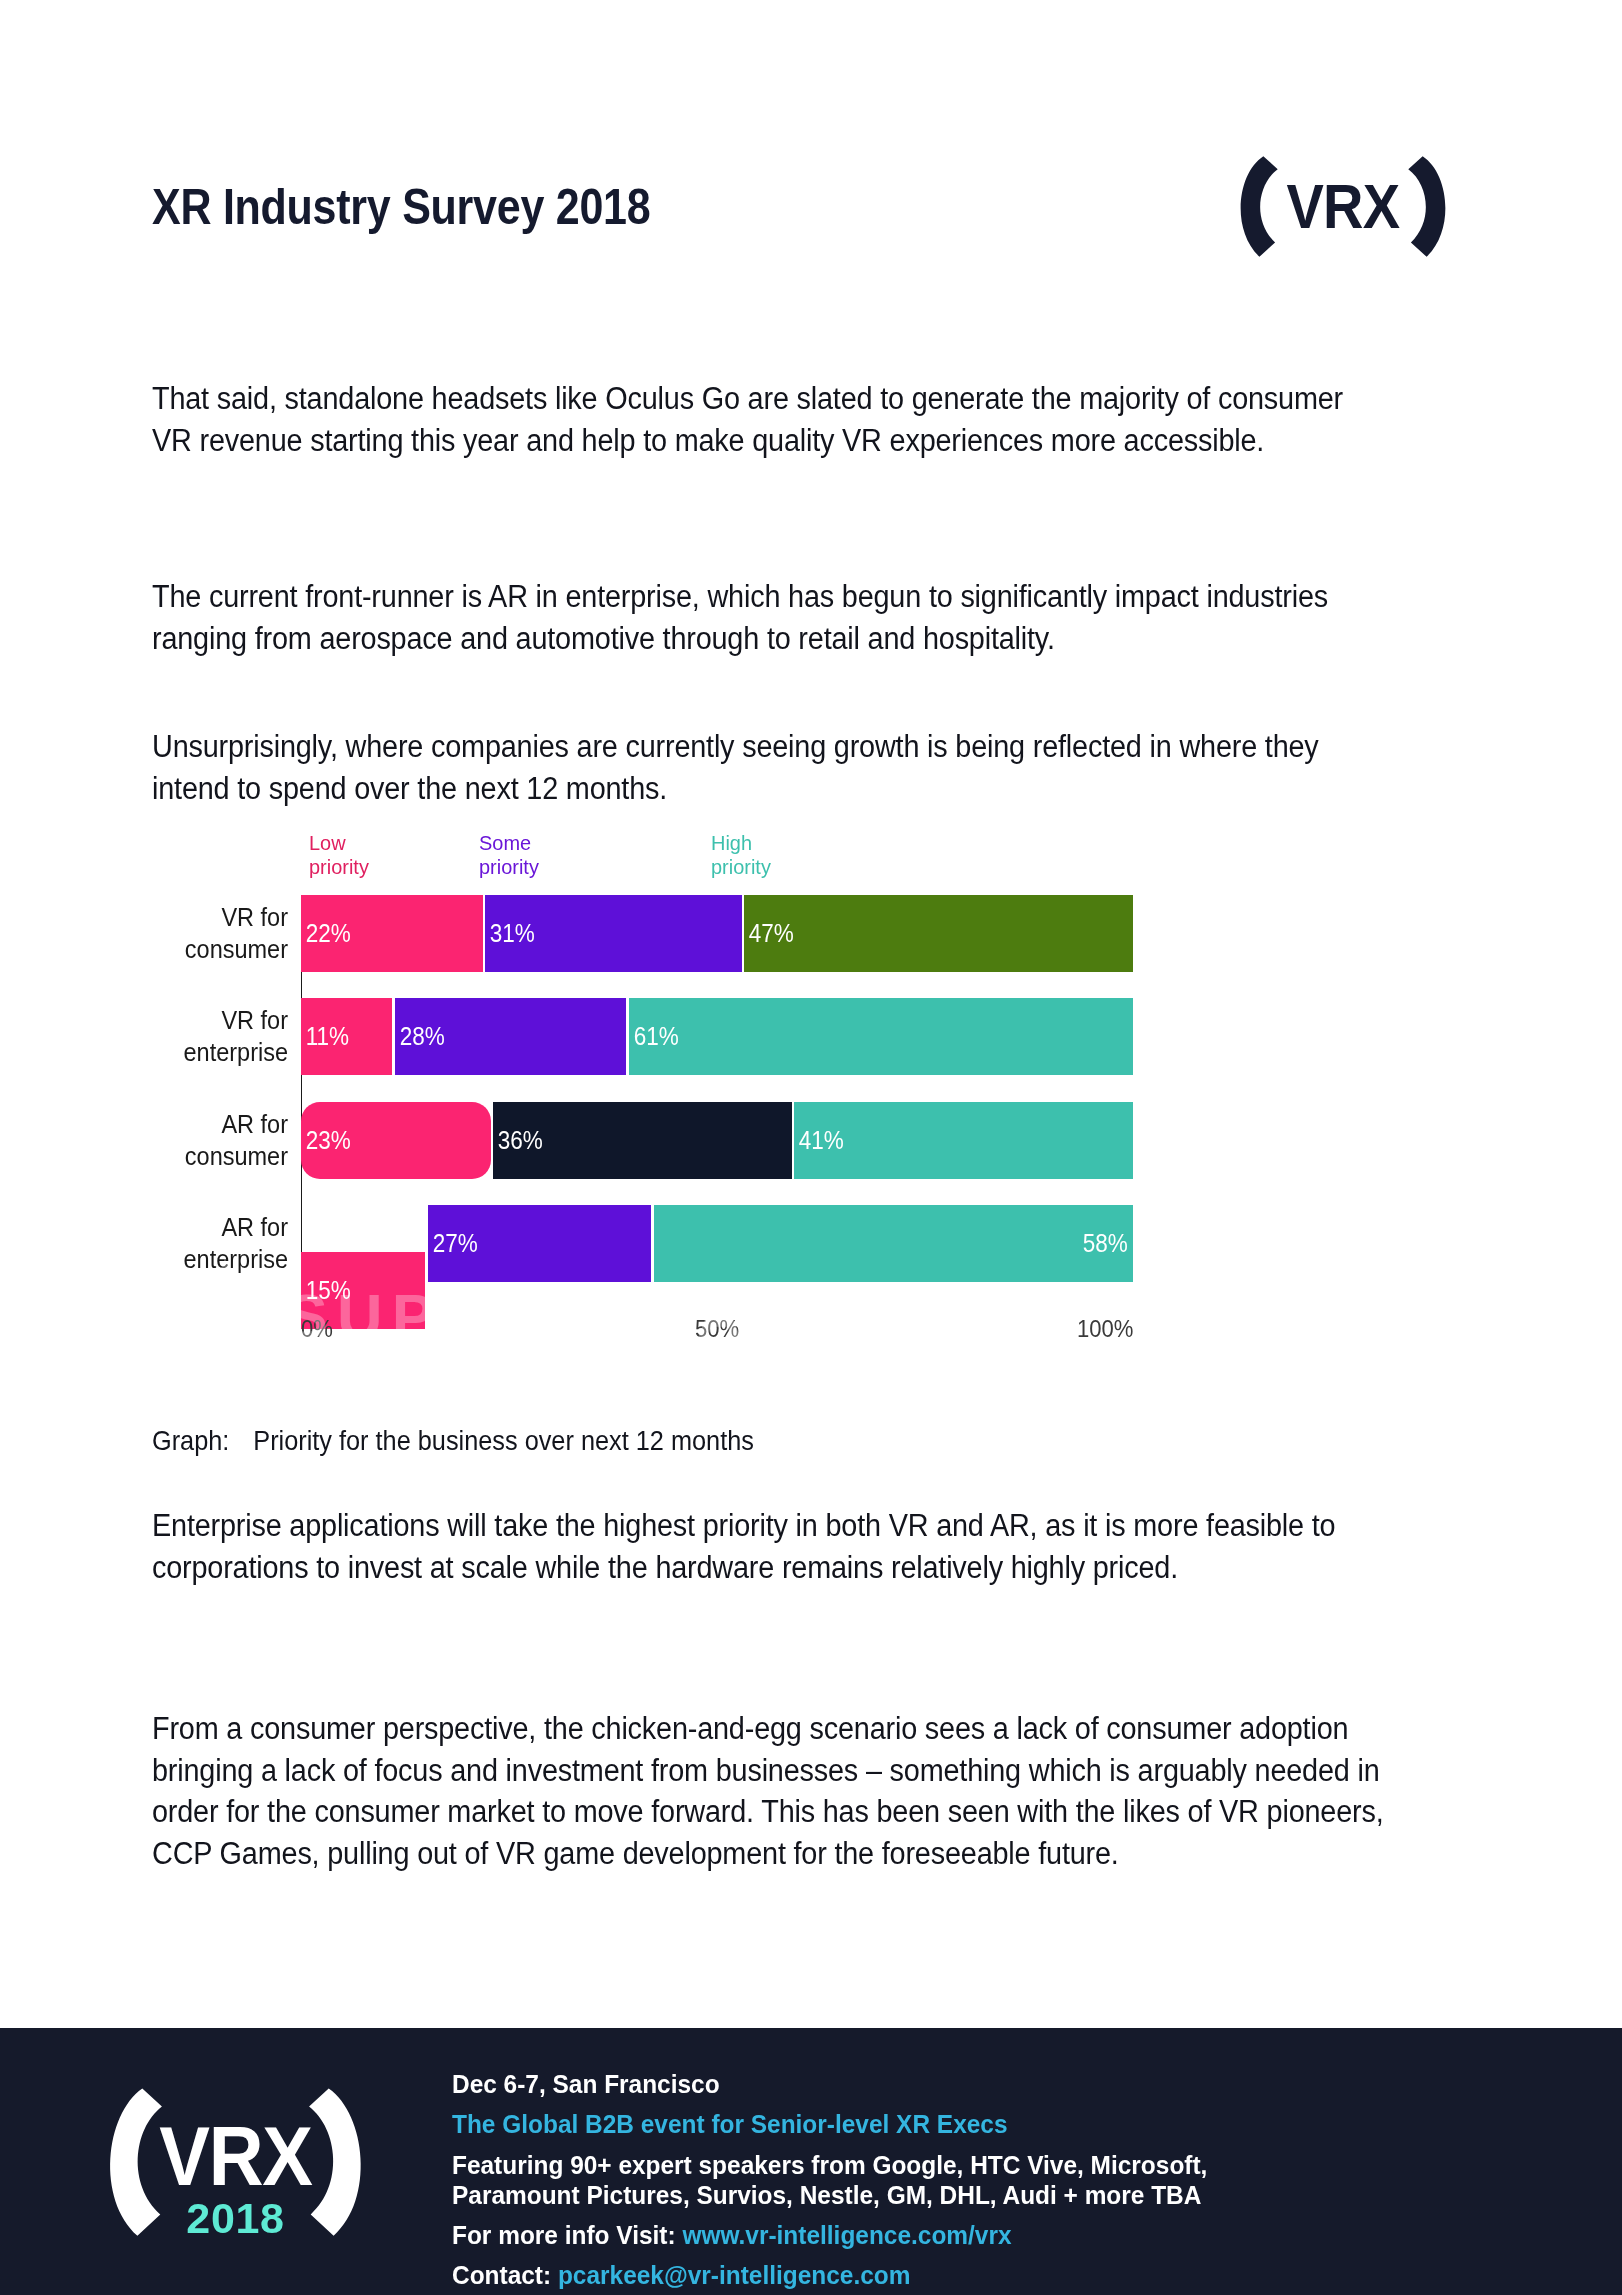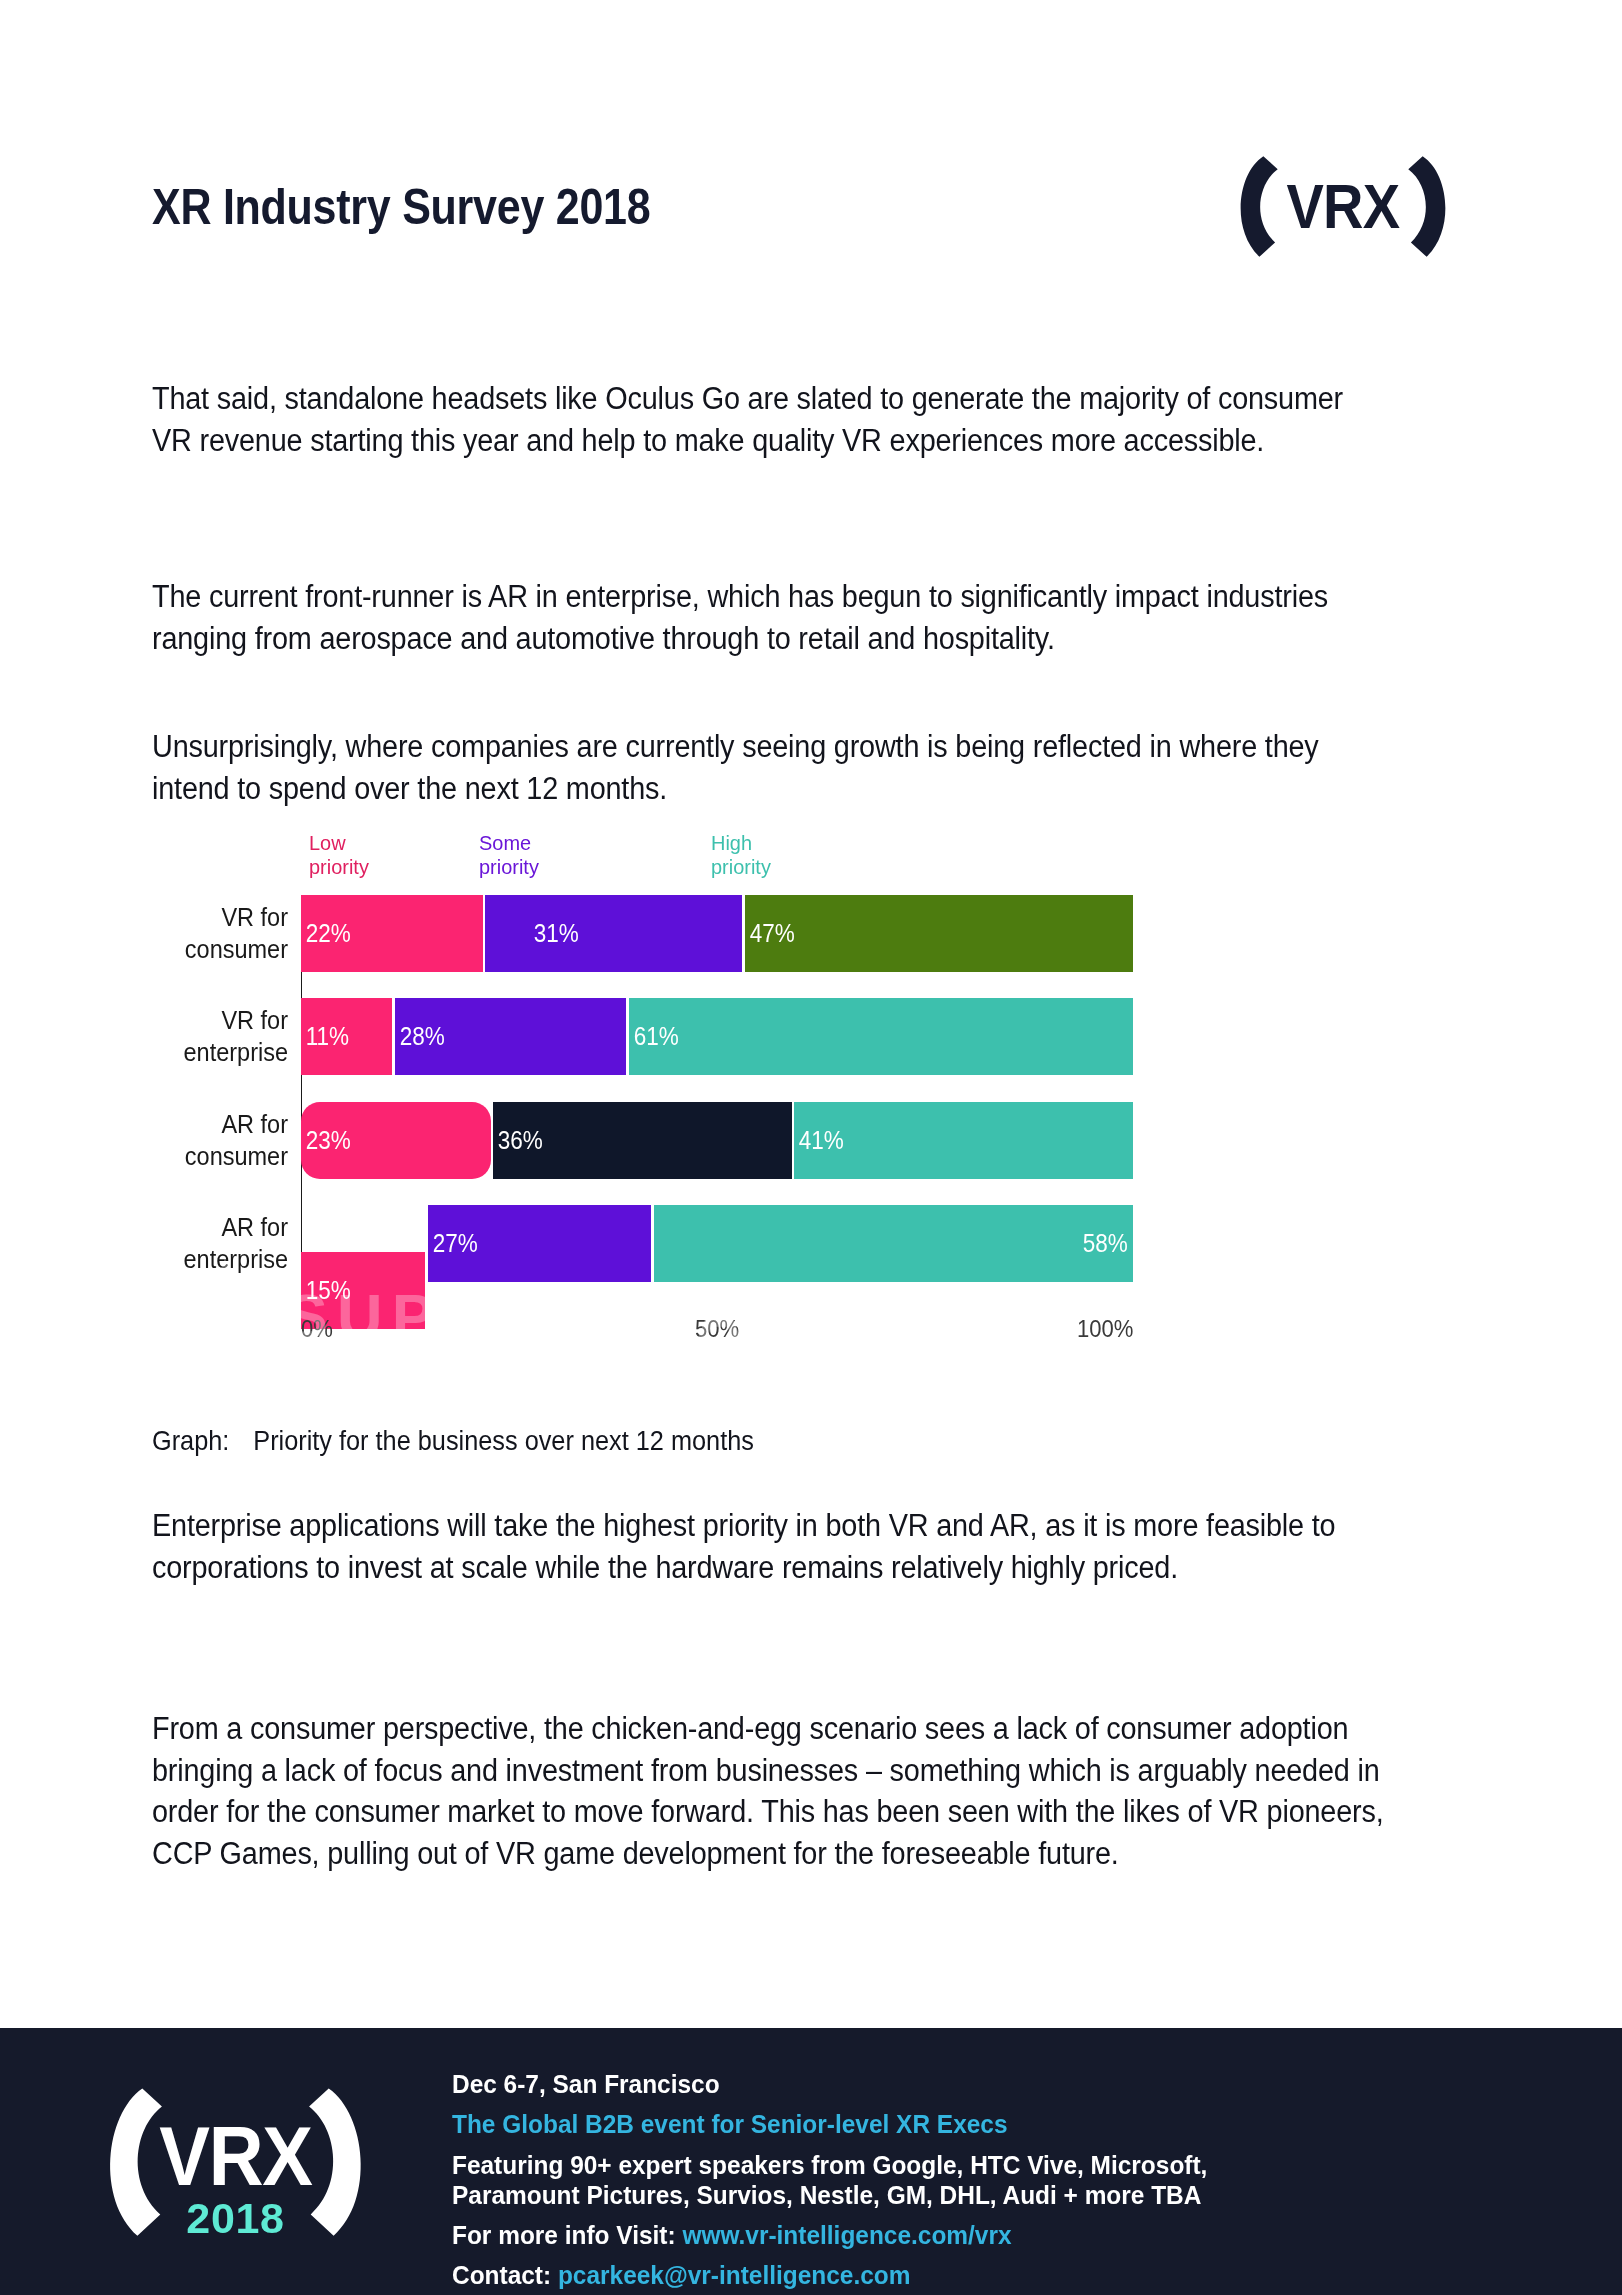--- a/index.html
+++ b/index.html
@@ -250,21 +250,21 @@
 
     <div class="axis-line"></div>
 
     <div class="plot" id="plot">
         <div class="bar-row" style="top: 0px; height: 77px;">
           <div class="cat-label" style="top: 0px; height: 77px; display: flex; align-items: center; justify-content: flex-end;">VR for
 consumer</div>
           <div class="seg" style="width: 183px; background: rgb(251, 36, 113); margin-right: 2.6px;">
             <span class="seg-label">22%</span>
           </div>
-          <div class="seg" style="width: 258px; background: rgb(94, 16, 216); margin-right: 2.6px; padding-left: 44px;">
+          <div class="seg" style="width: 258px; background: rgb(94, 16, 216); margin-right: 2.6px;">
             <span class="seg-label">31%</span>
           </div>
           <div class="seg" style="width: 391px; background: #4d7c0f;">
             <span class="seg-label">47%</span>
           </div>
         </div>
         <div class="bar-row" style="top: 103px; height: 77px;">
           <div class="cat-label" style="top: 0px; height: 77px; display: flex; align-items: center; justify-content: flex-end;">VR for
 enterprise</div>
           <div class="seg" style="width: 92px; background: rgb(251, 36, 113); margin-right: 2.6px;">

